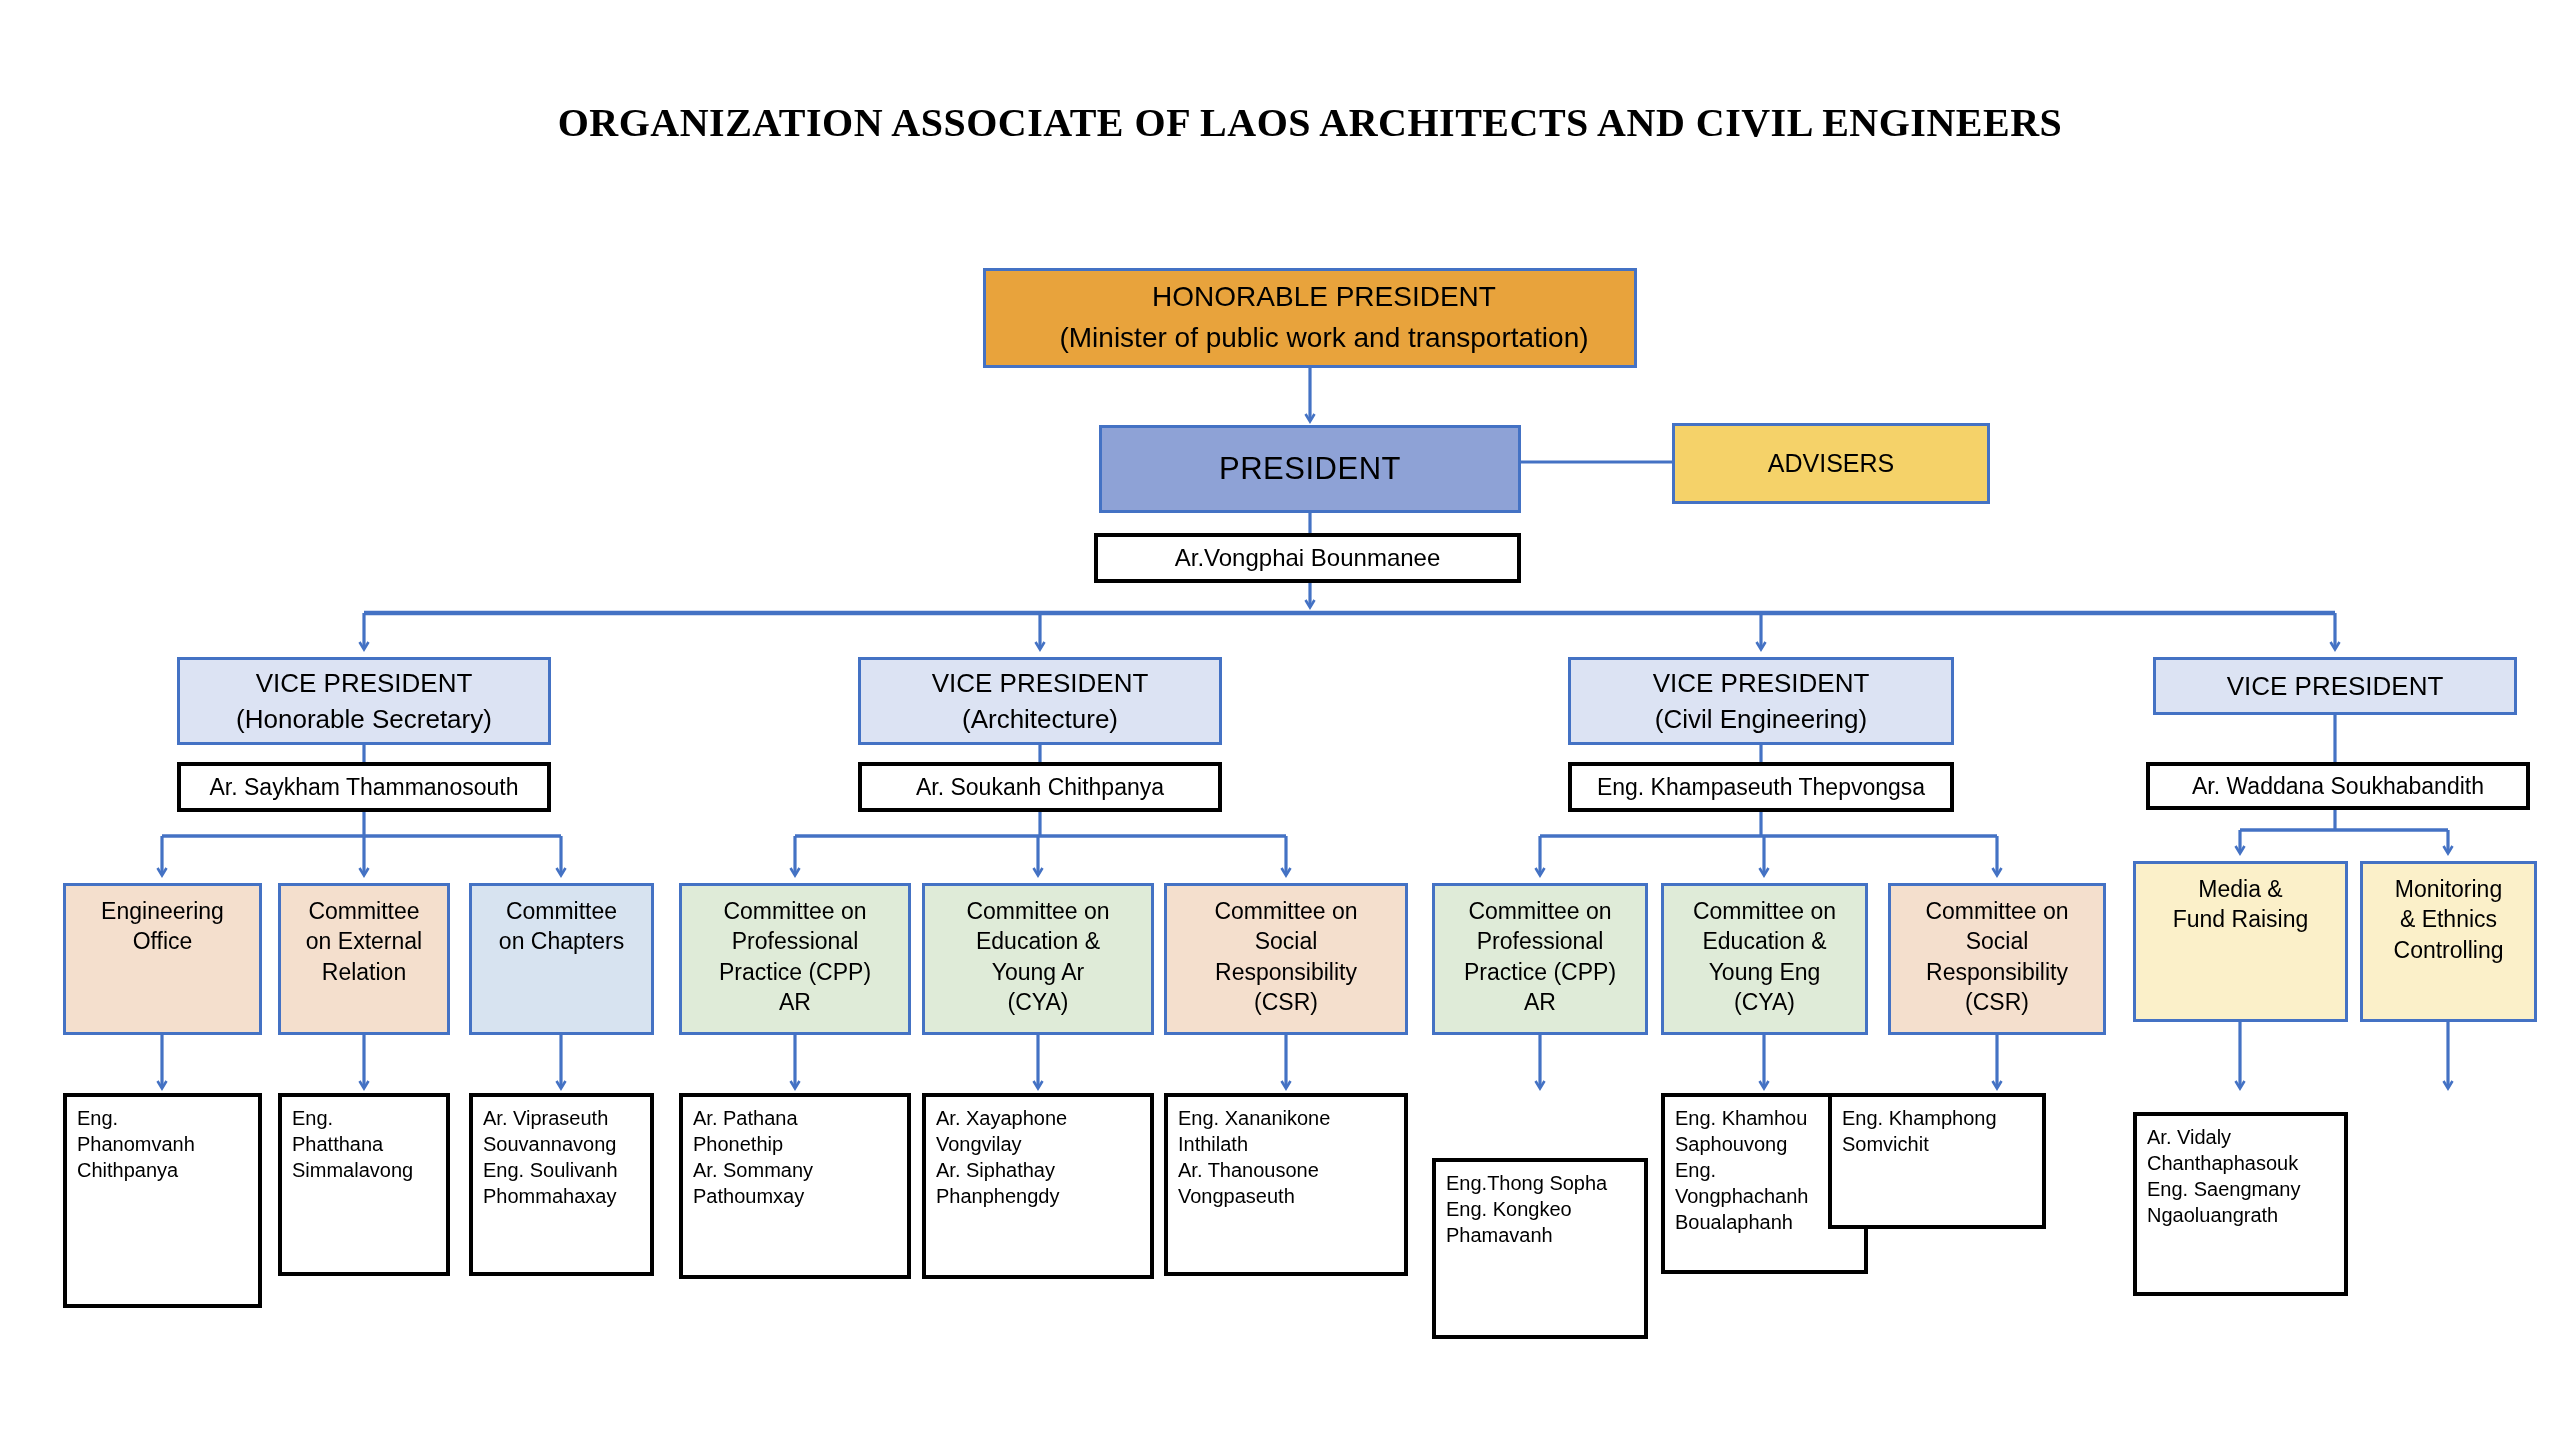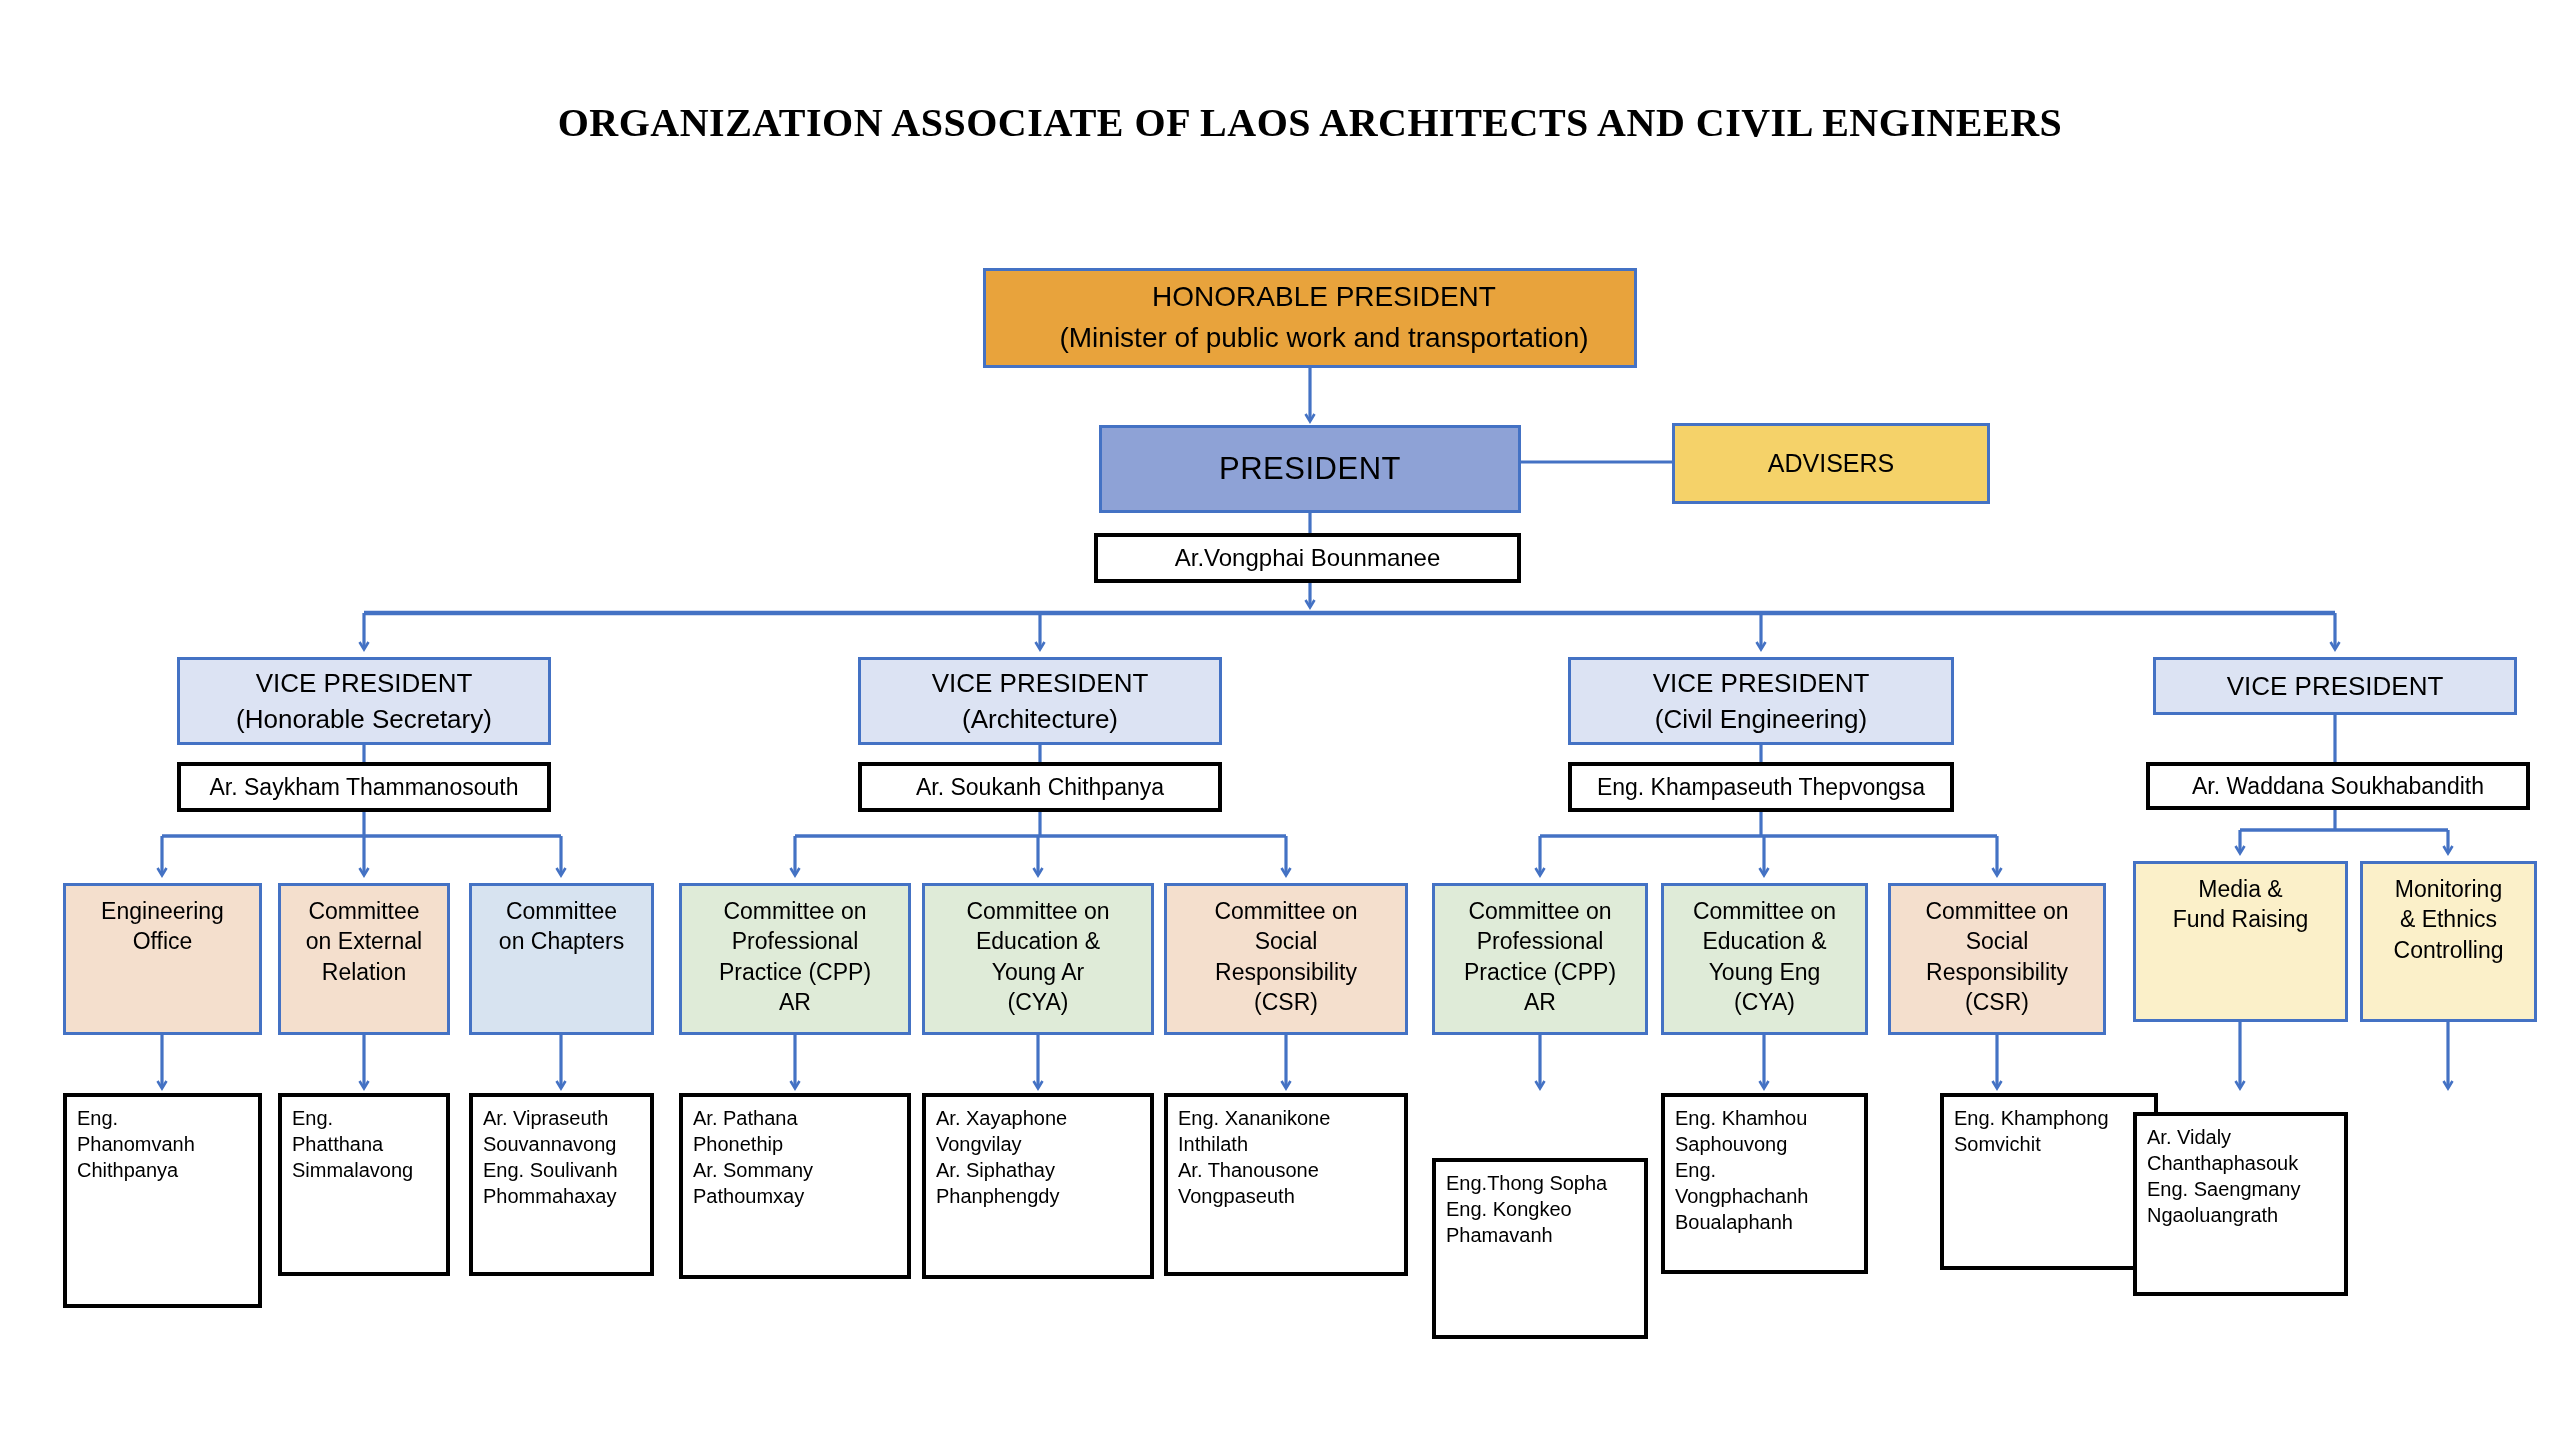--- a/index.html
+++ b/index.html
@@ -119,21 +119,21 @@
 Ar. Thanousone
 Vongpaseuth</div>
   <div class="box plain member" style="left:1432px;top:1158px;width:216px;height:181px;">Eng.Thong Sopha
 Eng. Kongkeo
 Phamavanh</div>
   <div class="box plain member" style="left:1661px;top:1093px;width:207px;height:181px;">Eng. Khamhou
 Saphouvong
 Eng.
 Vongphachanh
 Boualaphanh</div>
-  <div class="box plain member" style="left:1940px;top:1093px;width:218px;height:177px;">Eng. Khamphong
+  <div class="box plain member" style="left:1828px;top:1093px;width:218px;height:136px;">Eng. Khamphong
 Somvichit</div>
   <div class="box plain member" style="left:2133px;top:1093px;width:215px;height:184px;margin-top:19px;">Ar. Vidaly
 Chanthaphasouk
 Eng. Saengmany
 Ngaoluangrath</div>
 
   <svg class="wires" width="2560" height="1440" viewBox="0 0 2560 1440">
     <defs>
       <marker id="arrowhead" markerUnits="userSpaceOnUse" markerWidth="14" markerHeight="14" refX="9" refY="6.5" orient="auto">
         <path d="M2 2 L9.5 6.5 L2 11"></path>

